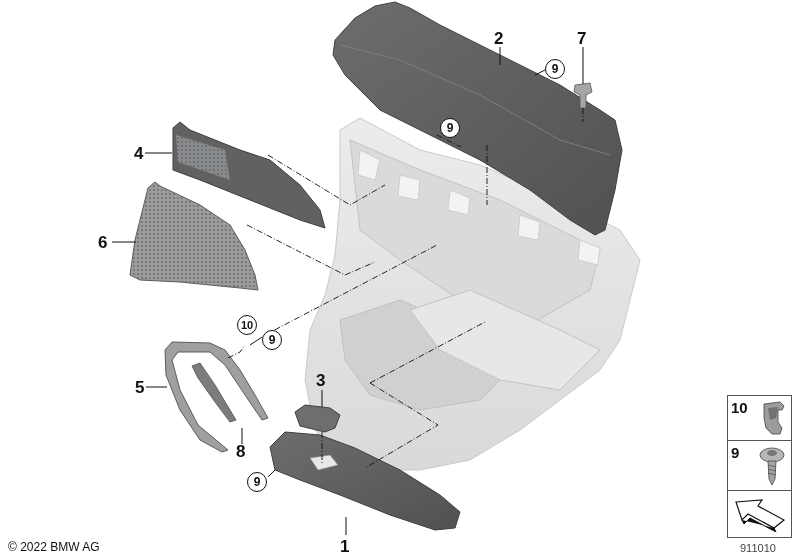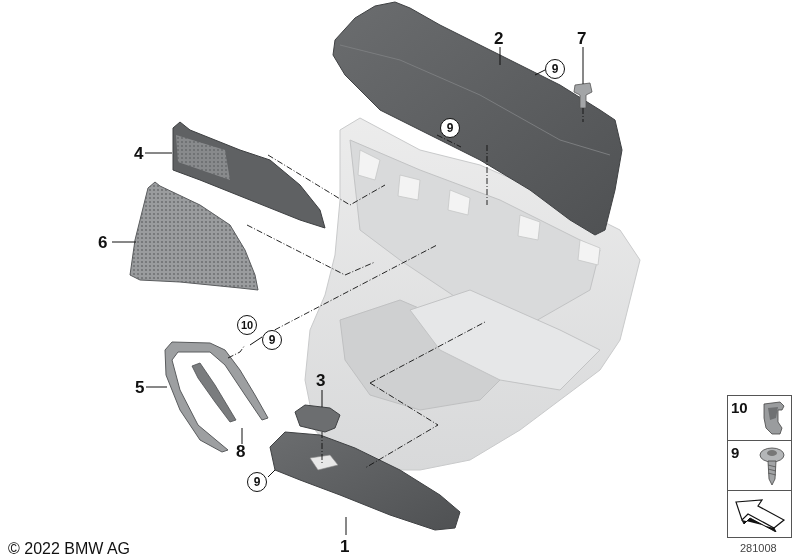--- a/index.html
+++ b/index.html
@@ -1,20 +1,20 @@
 <!DOCTYPE html>
 <html><head>
 <meta charset="utf-8">
 <style>
   html, body { margin: 0; padding: 0; background: #ffffff; }
   body { width: 800px; height: 560px; position: relative; overflow: hidden; font-family: "Liberation Sans", sans-serif; }
   #diagram { position: absolute; left: 0; top: 0; width: 800px; height: 560px; }
   .callout-num { position: absolute; font-family: "Liberation Sans", sans-serif; font-weight: bold; font-size: 17px; color: #111; line-height: 1; }
   .circle-num { position: absolute; width: 20px; height: 20px; border: 1.6px solid #111; border-radius: 50%; box-sizing: border-box; display: flex; align-items: center; justify-content: center; font-family: "Liberation Sans", sans-serif; font-weight: bold; font-size: 12px; color: #111; background: #fff; }
-  .copyright { position: absolute; left: 8px; top: 540px; font-family: "Liberation Sans", sans-serif; font-size: 16px; color: #111; }
+  .copyright { position: absolute; left: 8px; top: 540px; font-family: "Liberation Sans", sans-serif; font-size: 12px; color: #111; }
   .diagram-id { position: absolute; left: 740px; top: 542px; font-family: "Liberation Sans", sans-serif; font-size: 11px; color: #444; }
   .legend { position: absolute; left: 727px; top: 395px; width: 65px; height: 143px; border: 1px solid #555; box-sizing: border-box; background: #fff; }
   .legend-cell { position: absolute; left: 0; width: 63px; border-bottom: 1px solid #555; box-sizing: border-box; }
   .legend-cell:last-child { border-bottom: none; }
   .legend-num { position: absolute; left: 3px; top: 3px; font-family: "Liberation Sans", sans-serif; font-weight: bold; font-size: 15px; color: #111; }
 </style>
 </head>
 <body>
 
 <svg id="diagram" viewBox="0 0 800 560" xmlns="http://www.w3.org/2000/svg">
@@ -137,13 +137,13 @@
   </div>
   <div class="legend-cell" style="top:95px; height:46px;">
     <svg style="position:absolute; left:4px; top:5px;" width="56" height="36" viewBox="0 0 56 36">
       <path d="M4 6 L30 4 L26 10 L52 24 L42 32 L16 18 L10 24 Z" fill="#fff" stroke="#111" stroke-width="1.2"></path>
       <path d="M10 24 L12 28 L18 22 L44 36 L42 32" fill="#111" stroke="#111" stroke-width="1"></path>
     </svg>
   </div>
 </div>
 
 <span class="copyright">© 2022 BMW AG</span>
-<span class="diagram-id">281008</span>
+<span class="diagram-id">911010</span>
 
 </body></html>

